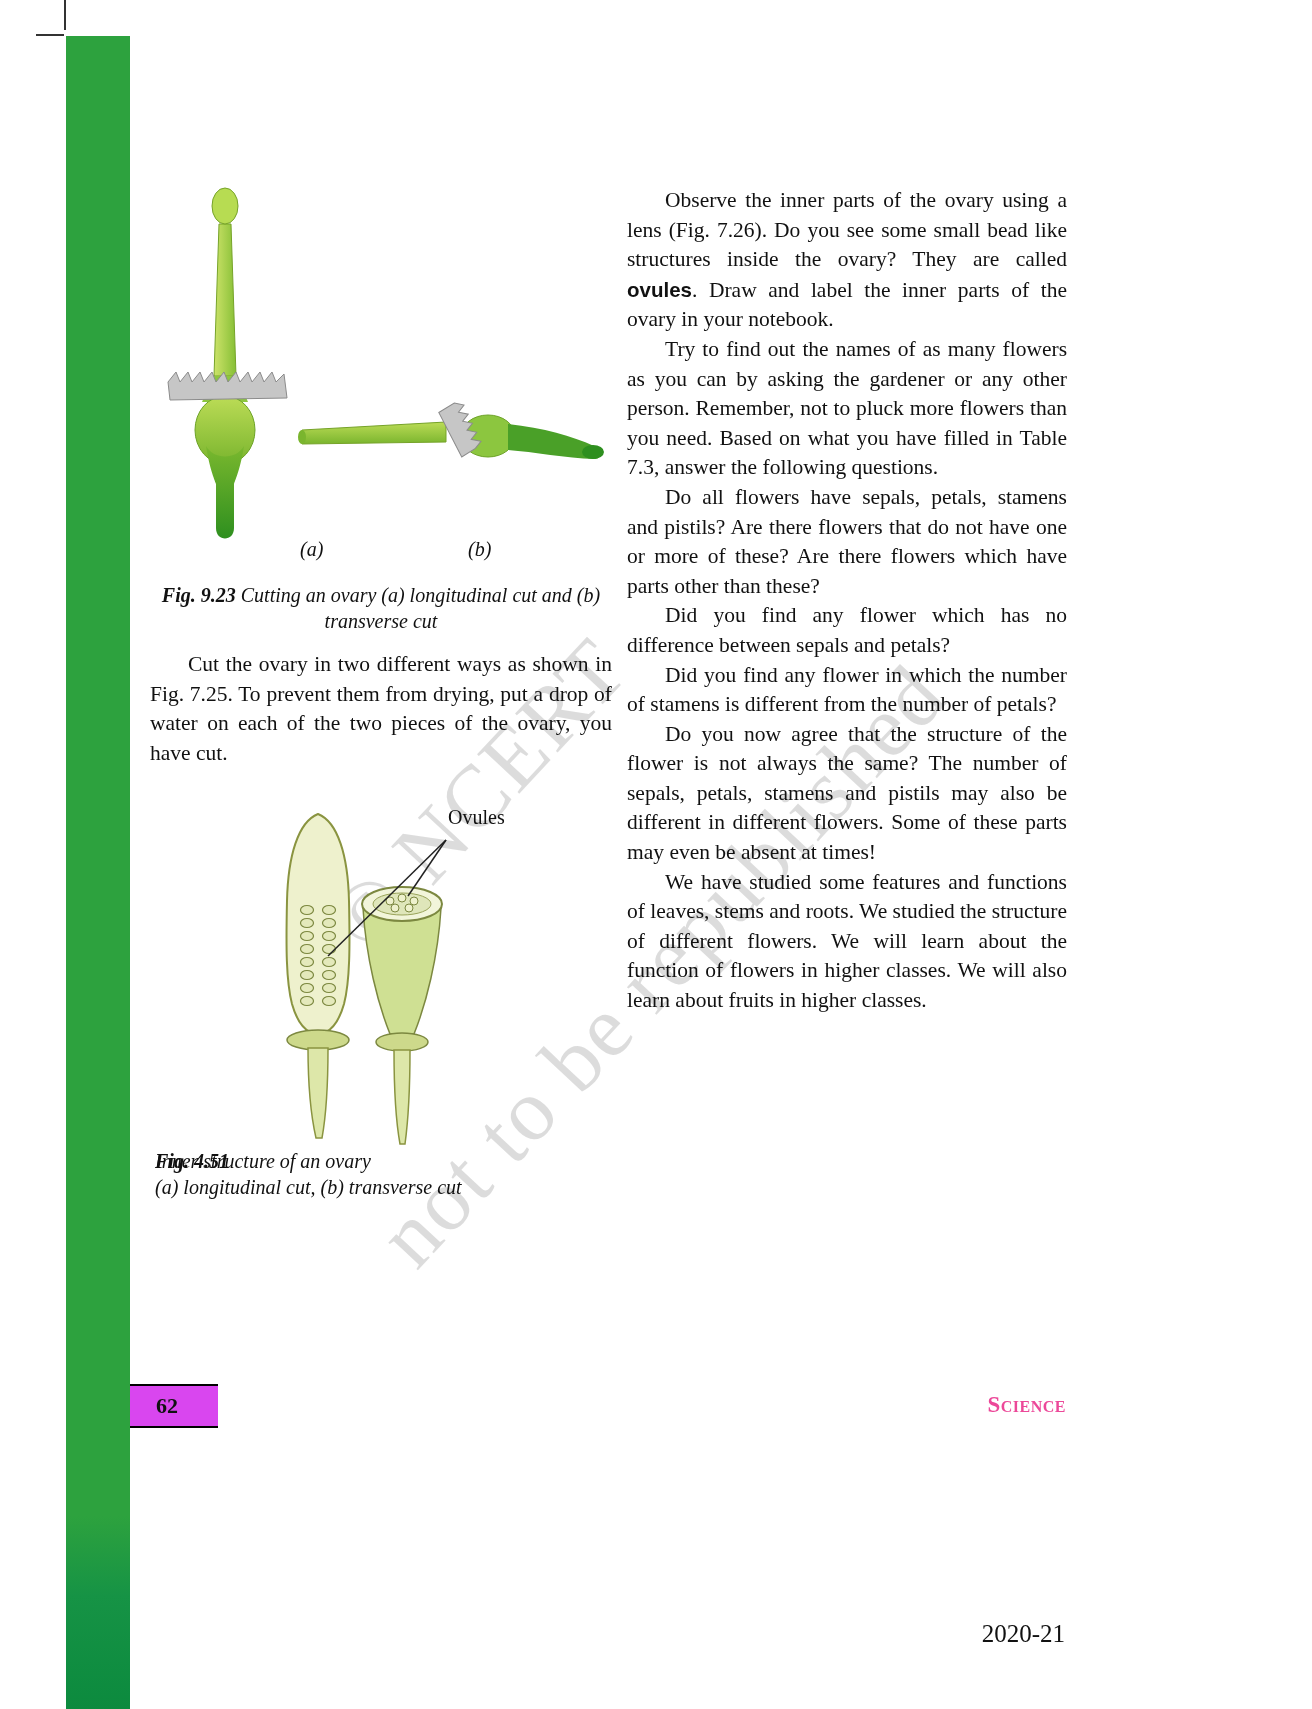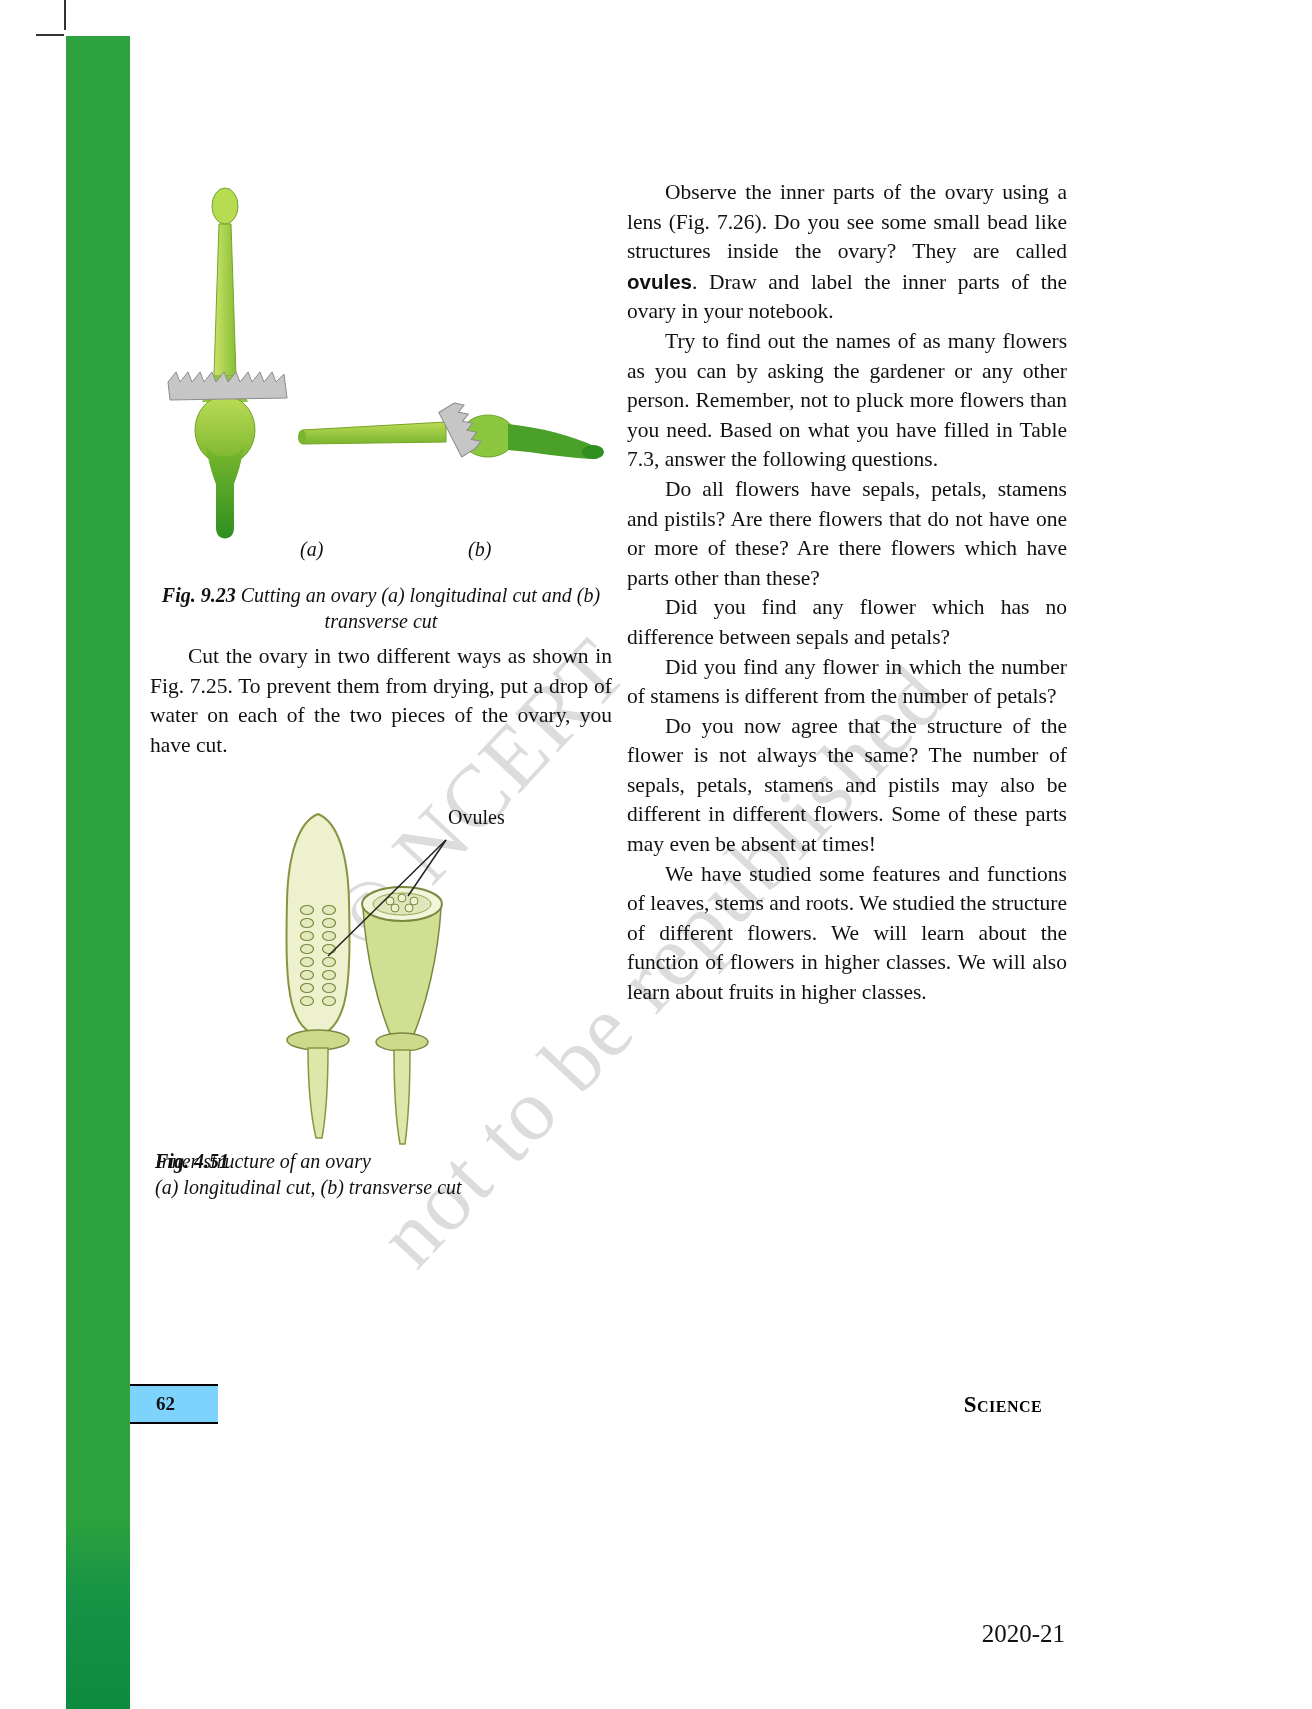--- a/index.html
+++ b/index.html
@@ -25,32 +25,32 @@
   #fig25{left:150px;top:178px;width:470px;height:375px;}
   #fig26{left:150px;top:806px;width:470px;height:350px;}
   .fig-sublabel{position:absolute;font-style:italic;font-size:20px;}
   .ovules-label{position:absolute;left:448px;top:806px;font-size:20px;}
   .caption{font-style:italic;font-size:20px;line-height:26px;}
   .cap25{position:absolute;left:150px;top:582px;width:462px;text-align:center;}
   .cap26{position:absolute;left:155px;top:1148px;width:470px;}
   .cap26 .caplabel{position:absolute;left:0;top:0;font-weight:bold;}
   .cap26 .capbody{}
   .caplabel{font-weight:bold;font-style:italic;}
-  .body-text{font-size:21.5px;line-height:29.6px;text-align:justify;}
+  .body-text{font-size:21.5px;line-height:29.6px;text-align:justify;margin-top:8px;}
   .body-text p{margin:0;text-indent:38px;}
   .left-para{position:absolute;left:150px;top:642px;width:462px;}
   .right-col{position:absolute;left:627px;top:178px;width:440px;}
   .pg-box{
-    position:absolute;left:130px;top:1384px;width:62px;background:#7dd3fc;
+    position:absolute;left:130px;top:1384px;width:62px;background:#d946ef;
     border-top:2px solid #000;border-bottom:2px solid #000;
-    padding:7px 0 7px 26px;font-weight:bold;font-size:19px;
+    padding:7px 0 7px 26px;font-weight:bold;font-size:22px;
   }
   .science-label{
-    position:absolute;left:940px;top:1392px;width:126px;text-align:center;
-    font-variant:small-caps;font-weight:bold;font-size:23px;color:#000000;
+    position:absolute;left:940px;top:1392px;width:126px;text-align:right;
+    font-variant:small-caps;font-weight:bold;font-size:23px;color:#ec4899;
     letter-spacing:0.5px;
   }
   .year-label{position:absolute;left:150px;top:1620px;width:915px;text-align:right;font-size:25px;}
   b.inline-bold{font-family:"Liberation Sans",sans-serif;font-size:20.5px;}
 </style>
 </head>
 <body>
 
 <div>
 

